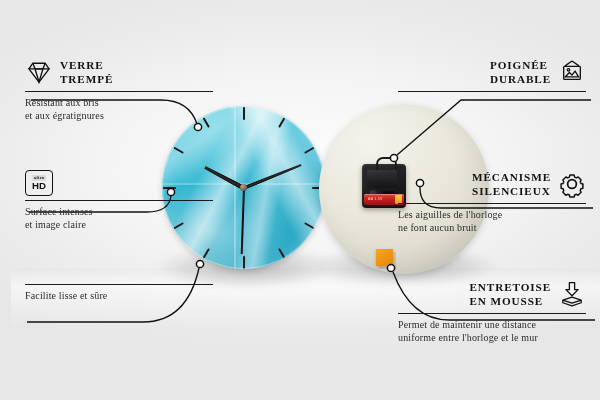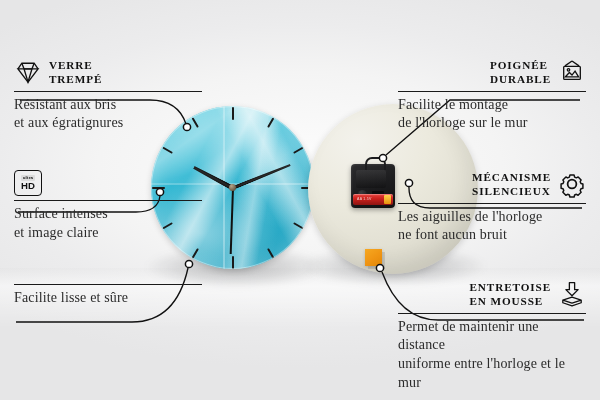--- a/index.html
+++ b/index.html
@@ -3,21 +3,21 @@
 <meta charset="utf-8">
 <style>
   html,body{margin:0;padding:0;}
   body{
     width:600px;height:400px;overflow:hidden;
     font-family:"Liberation Serif",serif;
     background:
       radial-gradient(ellipse 70% 50% at 50% 42%, #fdfdfd 0%, #f4f4f4 48%, #ececed 72%, #e6e6e7 100%);
     position:relative;
   }
-  .stage{position:absolute;inset:0;}
+  .stage{position:absolute;inset:0;margin-left:11px;}
 
   
   .ground{
     position:absolute;left:0;right:0;top:268px;height:60px;
     background:linear-gradient(180deg,rgba(0,0,0,0.012) 0%,rgba(255,255,255,0.55) 30%,rgba(0,0,0,0.0) 100%);
   }
 
   
   .clock-shadow{
     position:absolute;border-radius:50%;
@@ -105,21 +105,21 @@
 
   
   .feature{position:absolute;width:188px;}
   .feature .head{display:flex;align-items:center;gap:7px;}
   .feature .title{
     font-family:"Liberation Serif",serif;font-weight:bold;font-size:11.2px;
     letter-spacing:.9px;color:#111;line-height:1.28;text-transform:uppercase;white-space:pre-line;
   }
   .feature .divider{height:1px;background:#1a1a1a;margin:4px 0 4px;}
   .feature .sub{
-    font-family:"Liberation Serif",serif;font-size:14px;color:#2b2b2b;
+    font-family:"Liberation Serif",serif;font-size:10px;color:#2b2b2b;
     line-height:1.34;white-space:pre-line;letter-spacing:.15px;
   }
   .feature.left{left:14px;}
   .feature.right{right:14px;}
   .feature.right .head{flex-direction:row-reverse;}
   .feature.right .title,.feature.right .sub{}
 
   .ico{flex:0 0 auto;width:28px;height:28px;color:#111;display:block;}
   .ico svg{display:block;width:28px;height:28px;}
   .hdbadge{width:26px;height:24px;border:1.6px solid #111;border-radius:4px;
@@ -278,22 +278,20 @@
           <rect x="6.5" y="9.5" width="19" height="15" rx="1"></rect>
           <path d="M8.5 21.5l4.5-5 3 3 3.5-4.5 4 6.5z"></path>
           <circle cx="12" cy="13.5" r="1.4"></circle>
         </g>
           </svg>
       </span>
       <div class="title">POIGNÉE
 DURABLE</div>
     </div>
     <div class="divider"></div>
-    <div class="sub">Facilite le montage
-de l'horloge sur le mur</div>
   </div>
 
   <div class="feature right" id="f-mecanisme">
     <div class="head">
       <span class="ico">
         <svg viewBox="0 0 32 32">
             <g fill="none" stroke="currentColor" stroke-width="2" stroke-linejoin="round">
           <path d="M13.2 4.2h5.6l.7 2.6 2.3 1 2.4-1.2 3.9 4-1.2 2.4 1 2.3 2.6.7v5.6l-2.6.7-1 2.3 1.2 2.4-4 3.9-2.3-1.2-2.3 1-.7 2.6h-5.6l-.7-2.6-2.3-1-2.4 1.2-3.9-4 1.2-2.3-1-2.3-2.6-.7v-5.6l2.6-.7 1-2.3-1.2-2.4 4-3.9 2.3 1.2 2.3-1z" transform="scale(0.86) translate(2.6,2.6)"></path>
           <circle cx="16" cy="16" r="5"></circle>
         </g>

